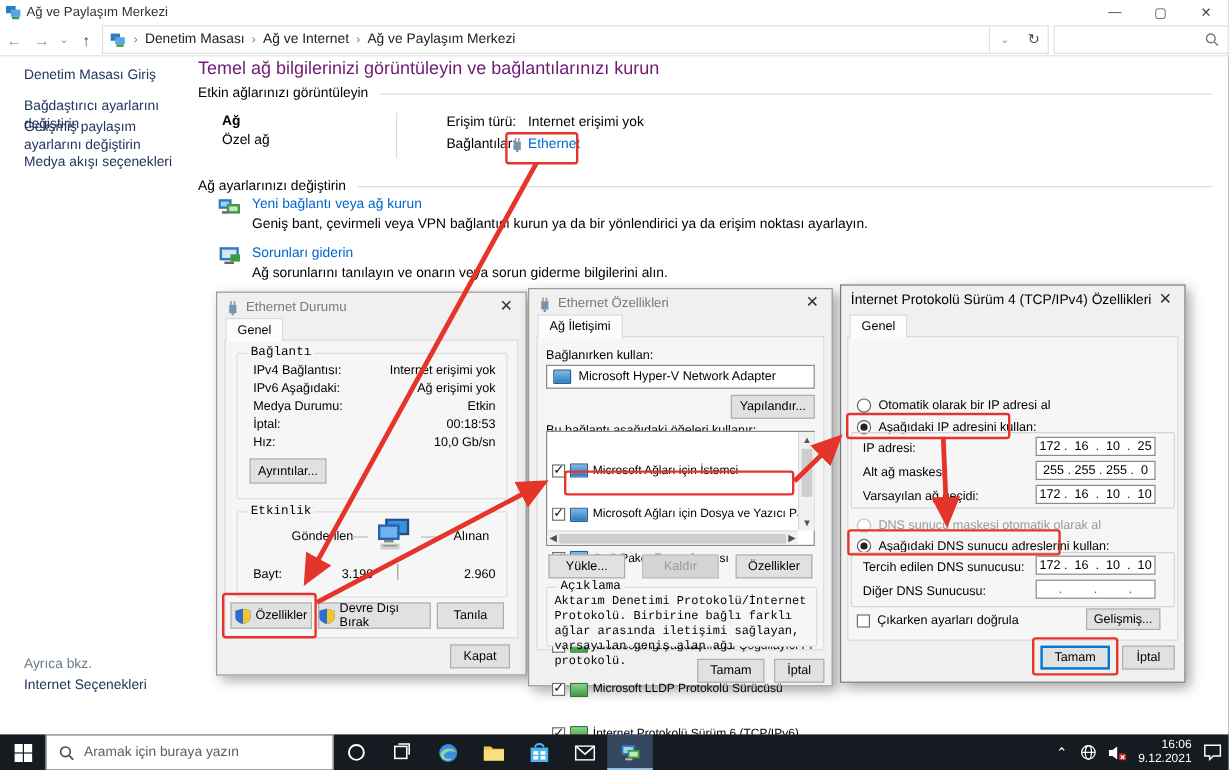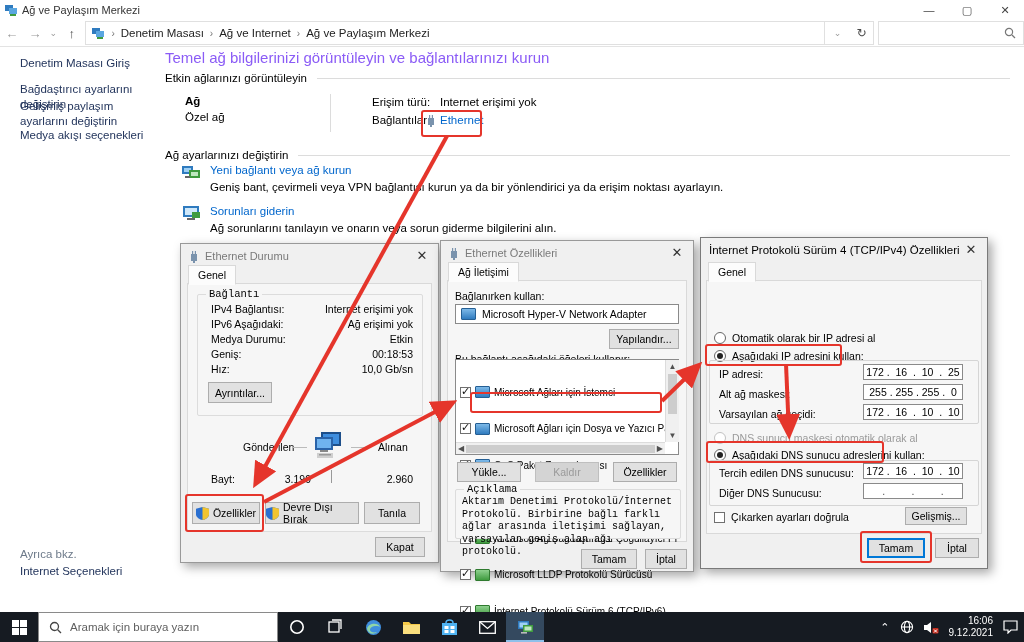--- a/index.html
+++ b/index.html
@@ -14,21 +14,21 @@
   #toolbar{left:0;top:20px;width:1024px;height:26px;background:#fff;border-bottom:1px solid #e3e3e3;display:flex;align-items:center;}
   .nav-glyph{font-size:13px;color:#9a9a9a;width:24px;text-align:center;}
   .nav-glyph.dark{color:#4a4a4a;}
   .crumb-box{display:flex;align-items:center;height:22px;border:1px solid #e0e0e0;background:#fff;flex:0 0 auto;width:738px;margin-left:2px;font-size:11.5px;color:#222;}
   .crumb-sep{color:#777;margin:0 6px;font-size:10px;}
   .addr-ctrl{display:flex;align-items:center;height:22px;border:1px solid #e0e0e0;border-left:none;}
   .searchbox{display:flex;align-items:center;height:22px;border:1px solid #e0e0e0;width:148px;margin-left:4px;position:relative;}
   
   .side-link{position:absolute;font-size:11.5px;color:#23355c;width:138px;line-height:1.3;}
   .side-head{color:#6d7a8a;}
-  .cp-heading{position:absolute;left:165px;top:49px;font-size:15px;color:#8b5cf6;}
+  .cp-heading{position:absolute;left:165px;top:49px;font-size:15px;color:#701a75;}
   .sec-row{position:absolute;display:flex;align-items:center;font-size:11.5px;color:#000;}
   .sec-rule{flex:1;border-top:1px solid #dcdcdc;margin-left:10px;}
   .link{color:#0066cc;}
   .small{font-size:11.5px;}
   
   .dlg{position:absolute;background:#f0f0f0;border:1px solid #999;box-shadow:4px 4px 10px rgba(0,0,0,.35);}
   .dlg-title{position:absolute;left:0;top:0;right:0;height:24px;display:flex;align-items:center;padding-left:8px;font-size:11px;gap:6px;}
   .dlg-title.inactive{color:#7a7a7a;}
   .dlg-close{position:absolute;right:0;top:0;width:32px;height:22px;display:flex;align-items:center;justify-content:center;font-size:13px;color:#333;}
   .tab{position:absolute;background:#fcfcfc;border:1px solid #d9d9d9;border-bottom:1px solid #fcfcfc;font-size:10.5px;padding:3px 9px;z-index:2;}
@@ -178,25 +178,28 @@
     <div class="panel" style="left:6px;top:39px;width:243px;height:247px"></div>
     <div class="gbox" style="left:16px;top:50px;width:224px;height:120px">
       <span class="gbox-legend">Bağlantı</span>
     </div>
     <div class="row-label" style="left:30px;top:59px">IPv4 Bağlantısı:</div>
     <div class="row-value" style="left:120px;top:59px;width:112px">Internet erişimi yok</div>
     <div class="row-label" style="left:30px;top:74px">IPv6 Aşağıdaki:</div>
     <div class="row-value" style="left:120px;top:74px;width:112px">Ağ erişimi yok</div>
     <div class="row-label" style="left:30px;top:89px">Medya Durumu:</div>
     <div class="row-value" style="left:120px;top:89px;width:112px">Etkin</div>
-    <div class="row-label" style="left:30px;top:104px">Geniş:</div>
+    <div class="row-label" style="left:30px;top:104px">İptal:</div>
     <div class="row-value" style="left:120px;top:104px;width:112px">00:18:53</div>
     <div class="row-label" style="left:30px;top:119px">Hız:</div>
     <div class="row-value" style="left:120px;top:119px;width:112px">10,0 Gb/sn</div>
     <div class="btn" style="left:27px;top:138px;width:64px;height:21px">Ayrıntılar...</div>
+    <div class="gbox" style="left:16px;top:182px;width:224px;height:70px">
+      <span class="gbox-legend">Etkinlik</span>
+    </div>
     <div class="row-label" style="left:62px;top:197px">Gönderilen</div>
     <div class="abs" style="left:112px;top:203px;width:14px;height:1px;background:#bbb"></div>
     <svg class="abs" style="left:130px;top:188px" width="34" height="28" viewBox="0 0 34 28">
         <rect x="10" y="0" width="20" height="14" fill="#1d4f8a"></rect>
         <rect x="12" y="2" width="16" height="10" fill="#3f8ede"></rect>
         <rect x="4" y="5" width="18" height="13" fill="#2a63a8"></rect>
         <rect x="6" y="7" width="14" height="9" fill="#6fb3ef"></rect>
         <rect x="9" y="18" width="8" height="2" fill="#888"></rect>
         <rect x="6" y="21" width="16" height="5" fill="#cfcfcf"></rect>
         <rect x="8" y="22" width="12" height="1.5" fill="#9a9a9a"></rect>

